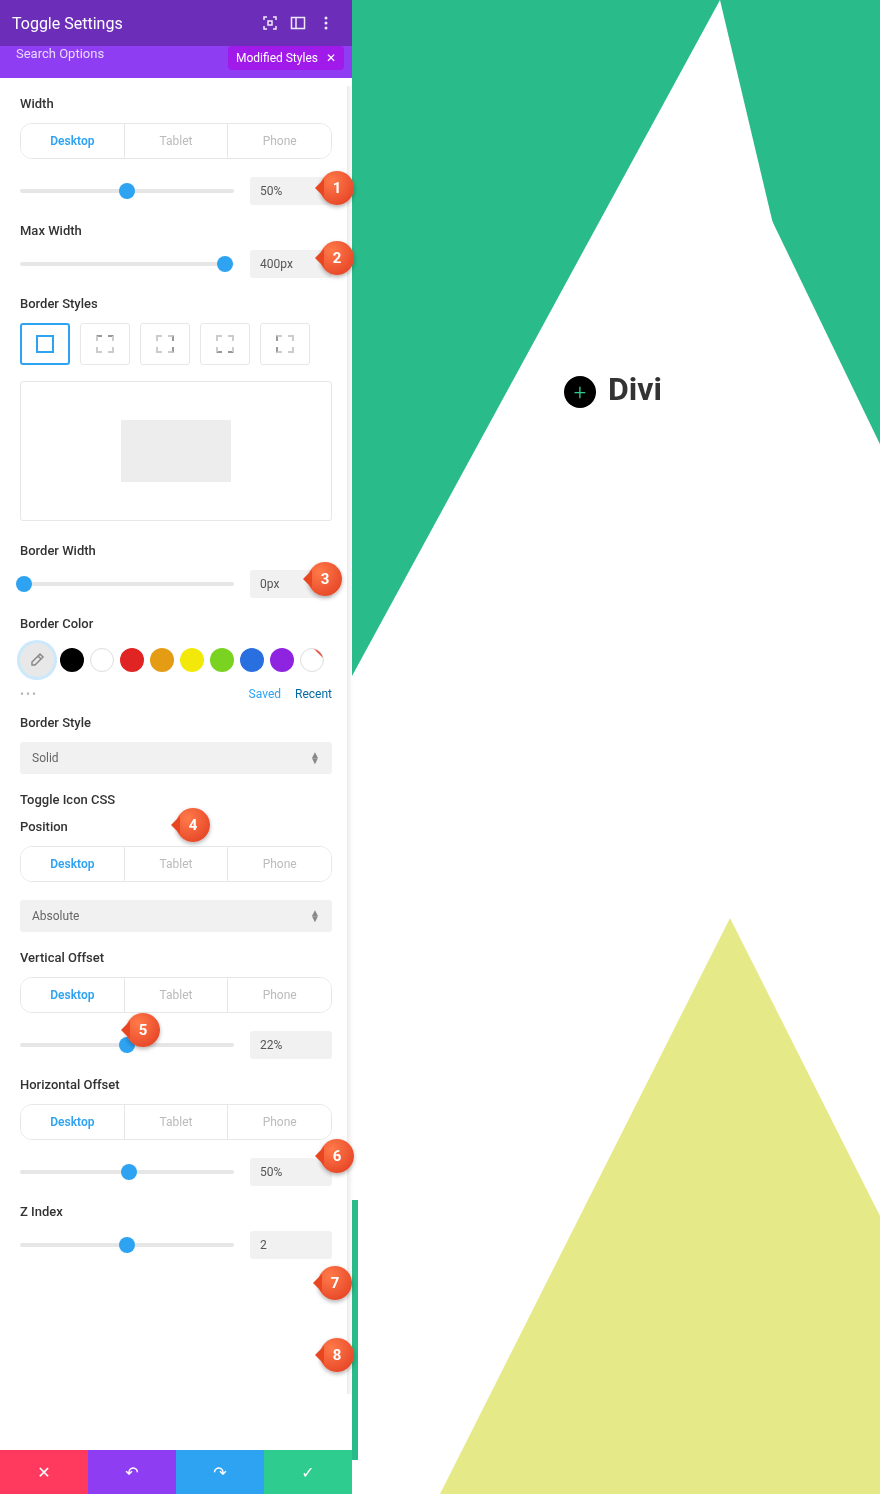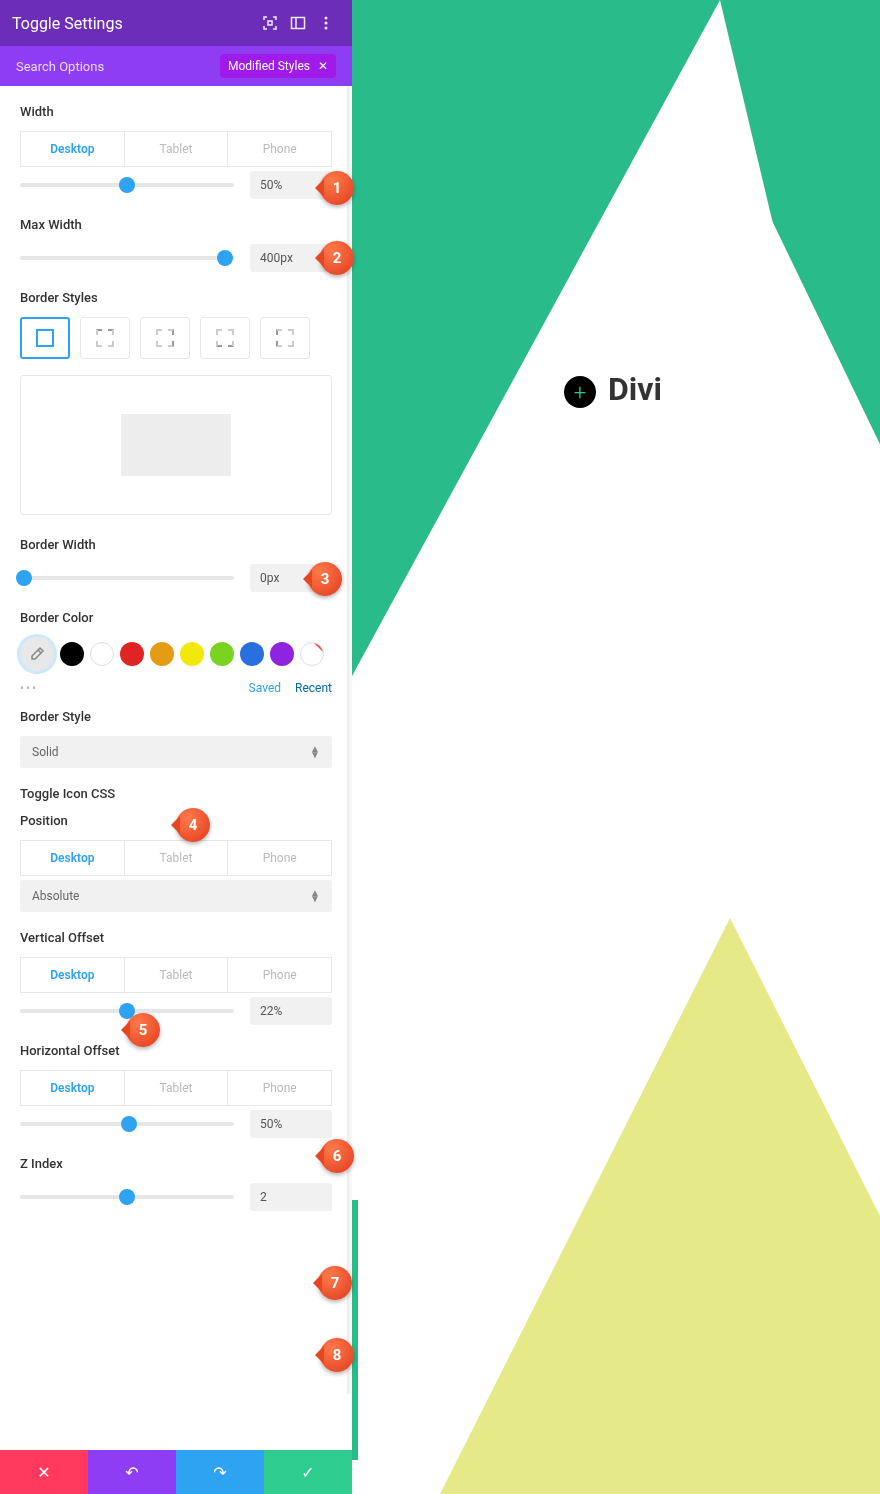--- a/index.html
+++ b/index.html
@@ -1,28 +1,28 @@
 <!DOCTYPE html>
 <html><head>
 <meta charset="utf-8">
 <style>
 *{box-sizing:border-box;margin:0;padding:0;font-family:-apple-system,BlinkMacSystemFont,"Segoe UI",Roboto,sans-serif}
 body{width:880px;height:1494px;overflow:hidden;position:relative;background:#fff}
 .panel{width:352px;height:1494px;background:#fff;position:absolute;left:0;top:0;display:flex;flex-direction:column;box-shadow:2px 0 8px rgba(0,0,0,.1)}
 .titlebar{background:#6c2eb9;height:46px;display:flex;align-items:center;padding:0 12px;color:#fff}
 .titlebar .title{font-size:16px;font-weight:400;flex:1}
 .titlebar .ticon{width:28px;height:28px;display:flex;align-items:center;justify-content:center;cursor:pointer;opacity:.9}
-.searchbar{background:#8e3df2;height:40px;display:flex;align-items:center;padding:0 16px 0 16px}
+.searchbar{background:#8e3df2;height:32px;display:flex;align-items:flex-start;padding:0 8px 0 16px}
 .searchbar input{background:transparent;border:none;color:#fff;font-size:13px;flex:1;outline:none}
 .searchbar input::placeholder{color:rgba(255,255,255,.8)}
 .pill{background:#a01bea;border-radius:4px;padding:5px 8px;color:#fff;font-size:12px;display:flex;align-items:center;gap:8px}
 .pill .x{font-size:12px}
 .content{flex:1;overflow-y:auto;padding:14px 20px 20px 20px}
 .lbl{font-size:13px;color:#333;font-weight:500;margin:4px 0 12px 0}
-.tabs{display:flex;border:1px solid #e7e7e7;border-radius:0;overflow:hidden;margin-bottom:4px}
+.tabs{display:flex;border:1px solid #e7e7e7;border-radius:12px;overflow:hidden;margin-bottom:18px}
 .tab{flex:1;text-align:center;padding:10px 0;font-size:12px;color:#bbb;background:#fff;border-right:1px solid #e7e7e7;cursor:pointer}
 .tab:last-child{border-right:none}
 .tab.active{color:#2ea3f2;font-weight:600}
 .sliderrow{display:flex;align-items:center;gap:16px;margin-bottom:18px}
 .slider{flex:1;height:4px;background:#e6e6e6;border-radius:2px;position:relative}
 .slider .thumb{position:absolute;top:50%;width:16px;height:16px;background:#2ea3f2;border-radius:50%;transform:translate(-50%,-50%)}
 .valbox{width:82px;background:#f1f1f1;border-radius:3px;padding:7px 10px;font-size:12px;color:#555}
 .bicons{display:flex;gap:10px;margin-bottom:16px}
 .bicon{width:50px;height:42px;border:1px solid #e7e7e7;border-radius:3px;display:flex;align-items:center;justify-content:center;cursor:pointer}
 .bicon.active{border:2px solid #2ea3f2}

